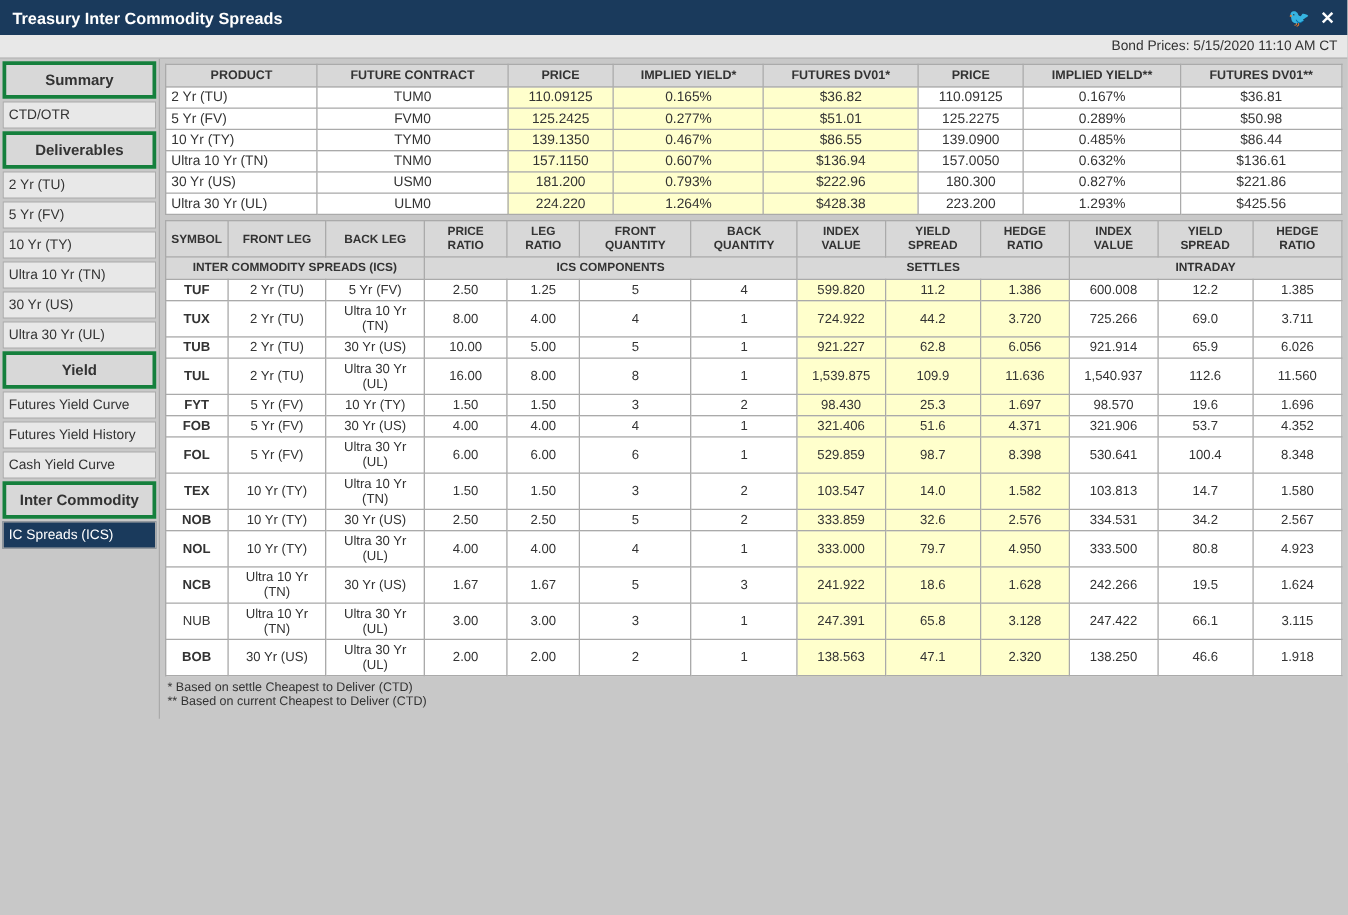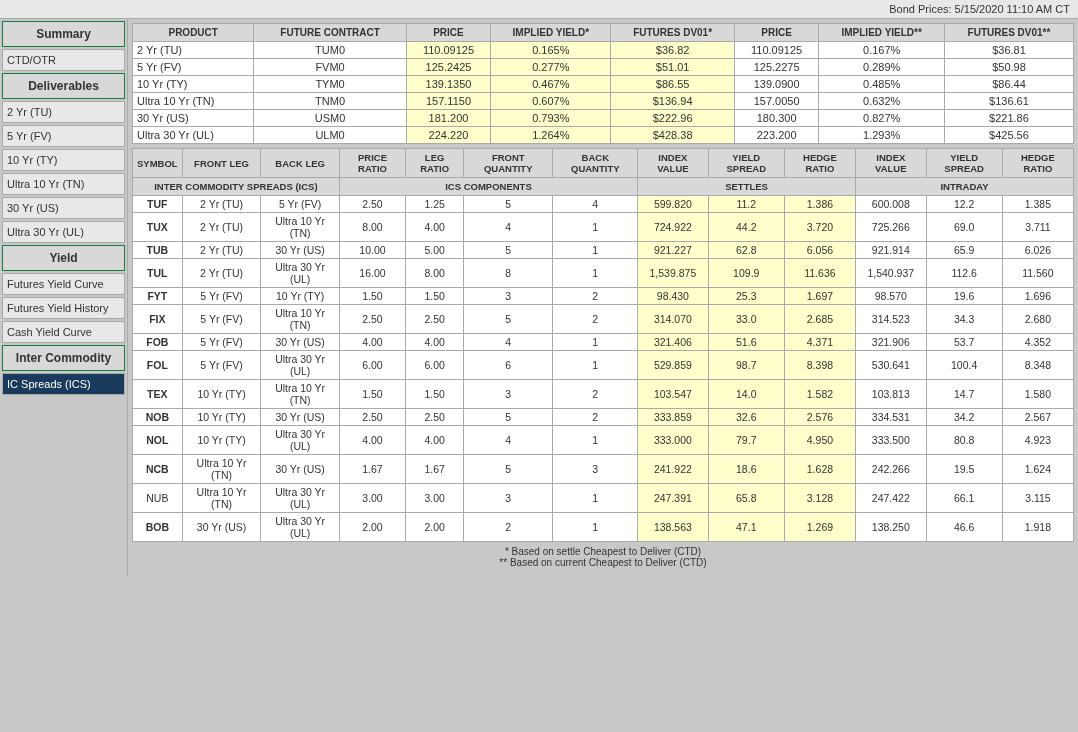--- a/index.html
+++ b/index.html
@@ -37,21 +37,21 @@
     
     .sidebar {
       width: 128px;
       min-width: 128px;
       background: #c8c8c8;
       border-right: 1px solid #aaa;
     }
     
     .sidebar-section-header {
       background: #d8d8d8;
-      border: 1px solid #15803d;
+      border: 3px solid #15803d;
       text-align: center;
       padding: 5px 4px;
       font-size: 12px;
       font-weight: bold;
       color: #333;
       margin: 2px 2px;
       cursor: pointer;
     }
     
     .sidebar-item {
@@ -118,31 +118,37 @@
     .price-highlight {
       background: #ffffcc;
     }
     
     .top-table { margin-bottom: 4px; }
     
     .footnotes {
       padding: 4px 2px;
       font-size: 10px;
       color: #333;
-      text-align: center;
     }
     
     .spread-table td { font-size: 10.5px; }
     .spread-table th { font-size: 9.5px; }
   </style>
 </head>
 <body>
 
 <div class="app-container">
 
+  <div class="title-bar">
+    <span>Treasury Inter Commodity Spreads</span>
+    <div class="title-bar-icons">
+      <span>🐦</span>
+      <span>✕</span>
+    </div>
+  </div>
 
   <div class="bond-prices-bar">
     <span>Bond Prices: 5/15/2020 11:10 AM CT</span>
   </div>
 
   <div class="main-layout">
 
     <div class="sidebar">
       <div class="sidebar-section-header">Summary</div>
       <div class="sidebar-item">CTD/OTR</div>
@@ -334,35 +340,20 @@
       <td>3</td>
       <td>2</td>
       <td class="yield-highlight">98.430</td>
       <td class="yield-highlight">25.3</td>
       <td class="yield-highlight">1.697</td>
       <td>98.570</td>
       <td>19.6</td>
       <td>1.696</td>
     </tr>
             <tr>
-      <td style="font-weight:bold">FIX</td>
-      <td>5 Yr (FV)</td>
-      <td>Ultra 10 Yr (TN)</td>
-      <td>2.50</td>
-      <td>2.50</td>
-      <td>5</td>
-      <td>2</td>
-      <td class="yield-highlight">314.070</td>
-      <td class="yield-highlight">33.0</td>
-      <td class="yield-highlight">2.685</td>
-      <td>314.523</td>
-      <td>34.3</td>
-      <td>2.680</td>
-    </tr>
-            <tr>
       <td style="font-weight:bold">FOB</td>
       <td>5 Yr (FV)</td>
       <td>30 Yr (US)</td>
       <td>4.00</td>
       <td>4.00</td>
       <td>4</td>
       <td>1</td>
       <td class="yield-highlight">321.406</td>
       <td class="yield-highlight">51.6</td>
       <td class="yield-highlight">4.371</td>
@@ -463,21 +454,21 @@
             <tr>
       <td style="font-weight:bold">BOB</td>
       <td>30 Yr (US)</td>
       <td>Ultra 30 Yr (UL)</td>
       <td>2.00</td>
       <td>2.00</td>
       <td>2</td>
       <td>1</td>
       <td class="yield-highlight">138.563</td>
       <td class="yield-highlight">47.1</td>
-      <td class="yield-highlight">1.269</td>
+      <td class="yield-highlight">2.320</td>
       <td>138.250</td>
       <td>46.6</td>
       <td>1.918</td>
     </tr>
           </tbody>
       </table>
 
       <div class="footnotes">
         <div>* Based on settle Cheapest to Deliver (CTD)</div>
         <div>** Based on current Cheapest to Deliver (CTD)</div>

